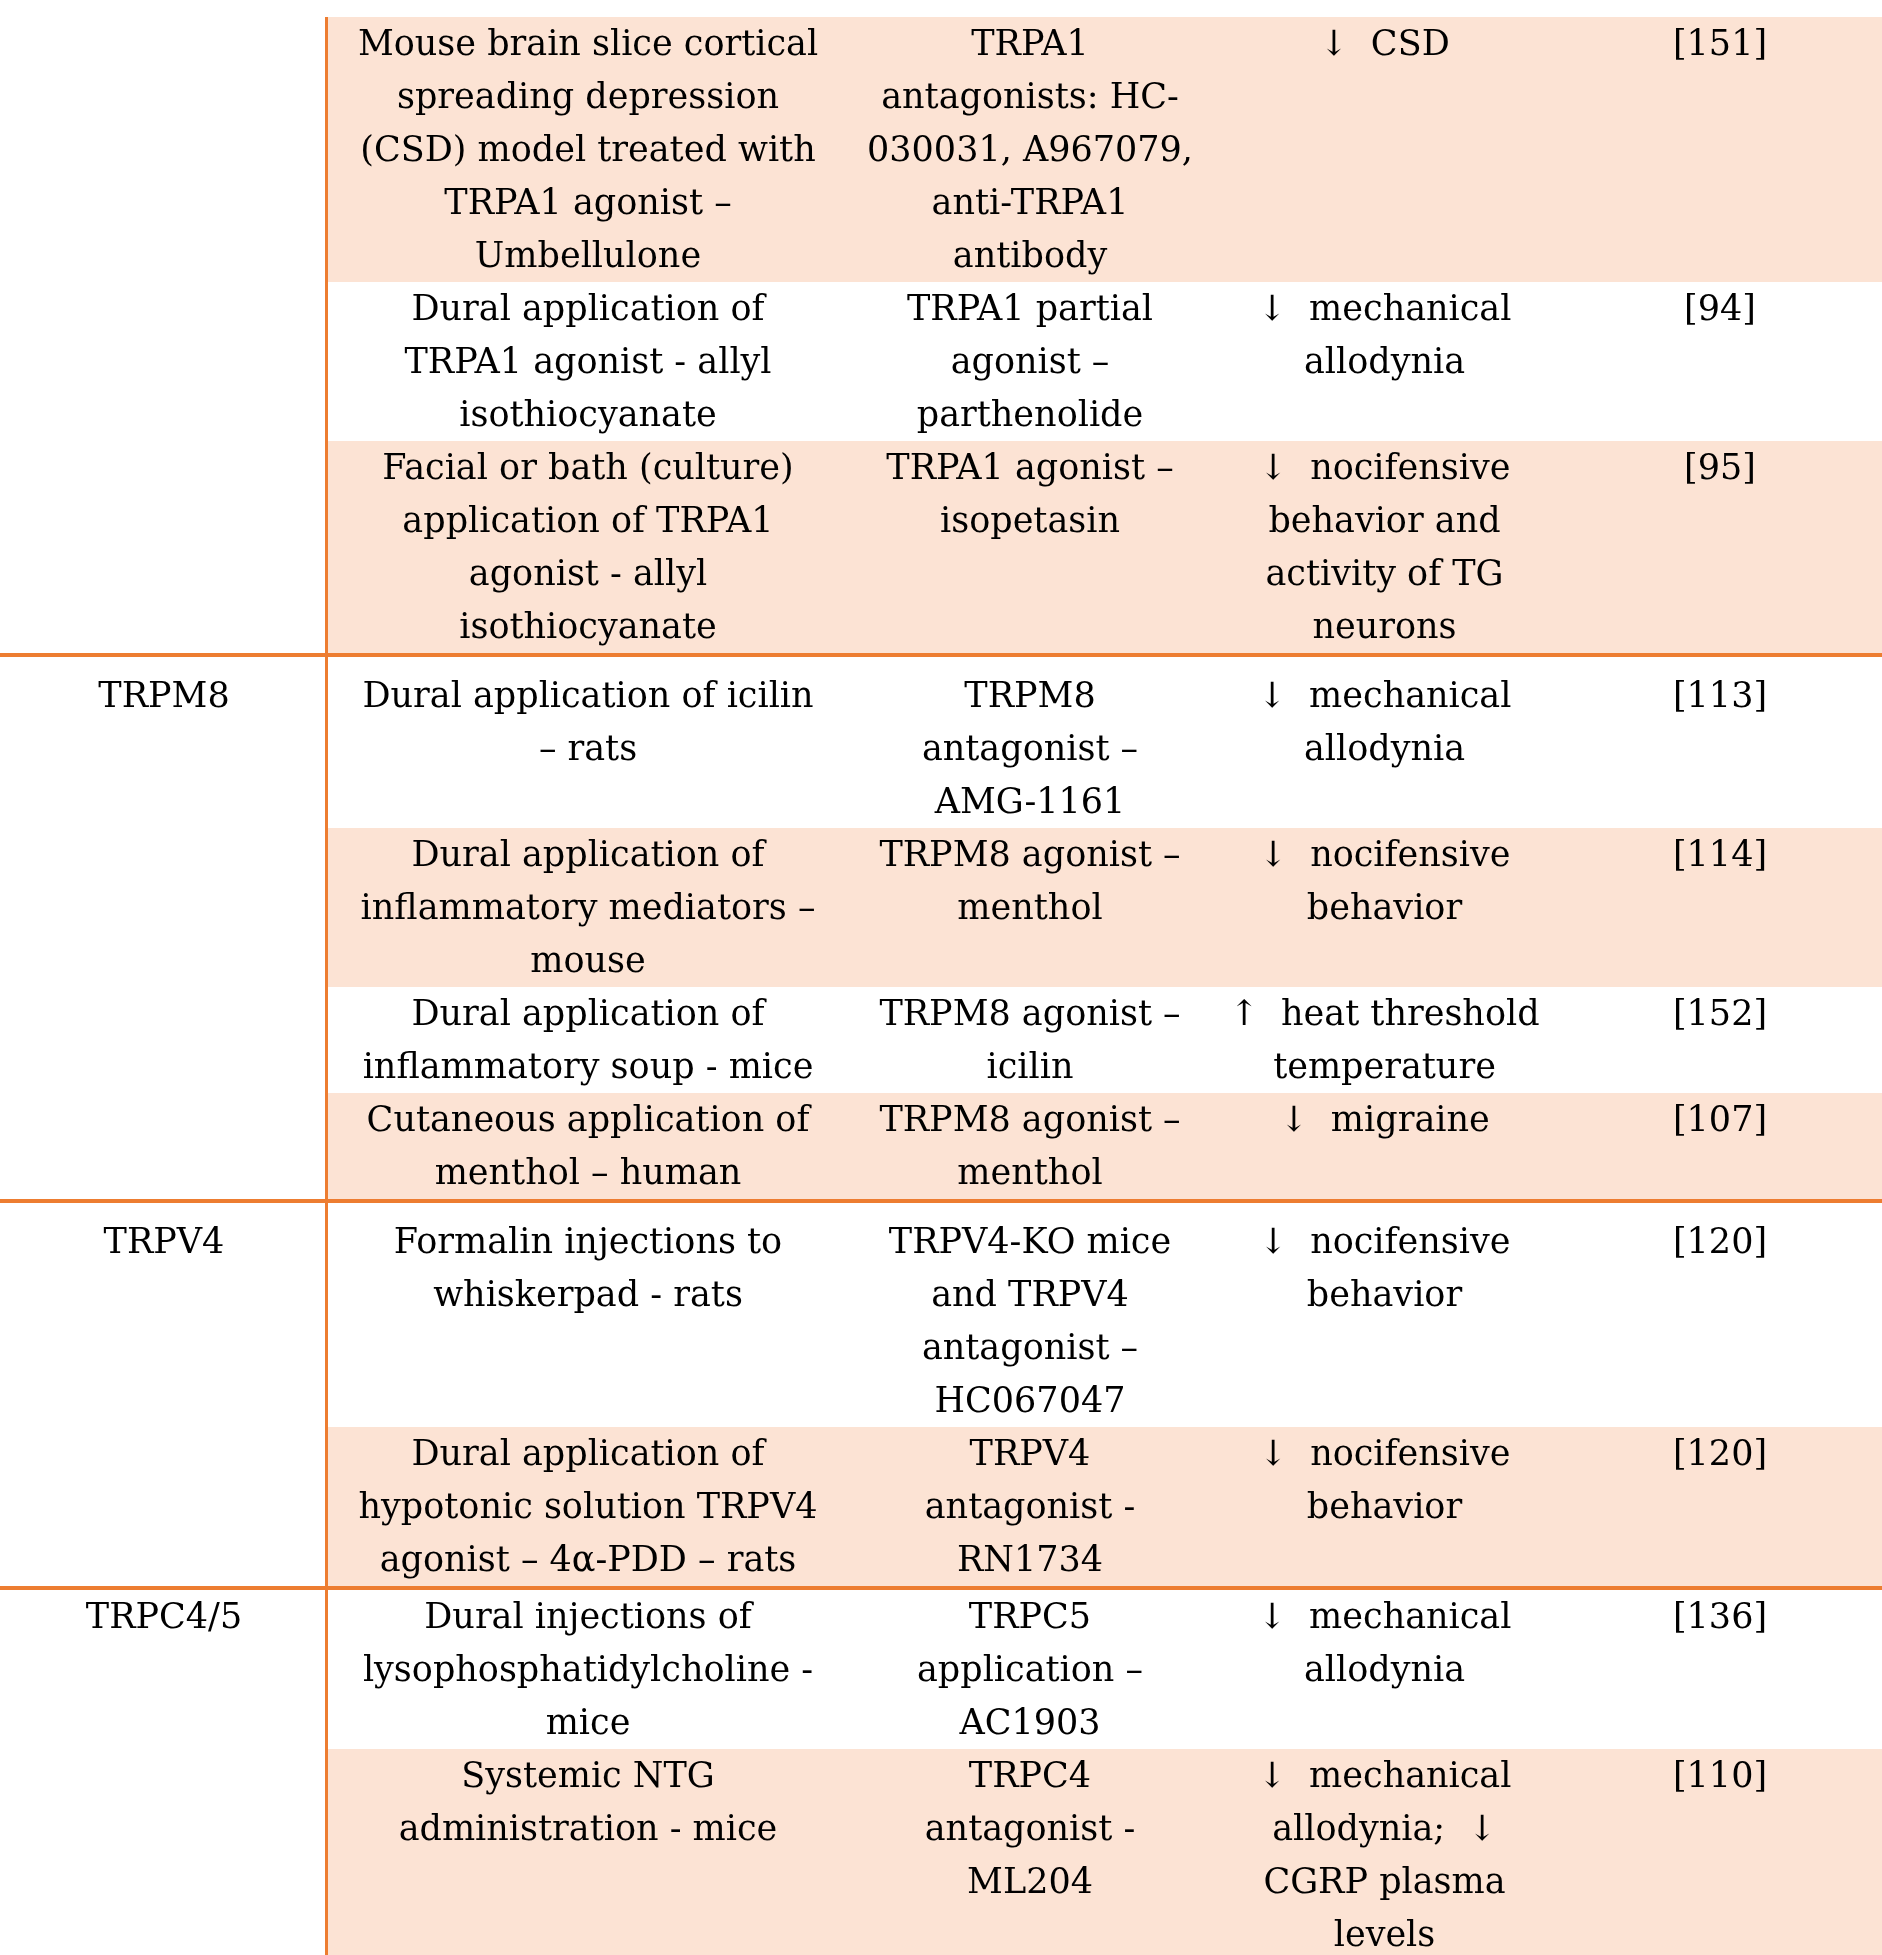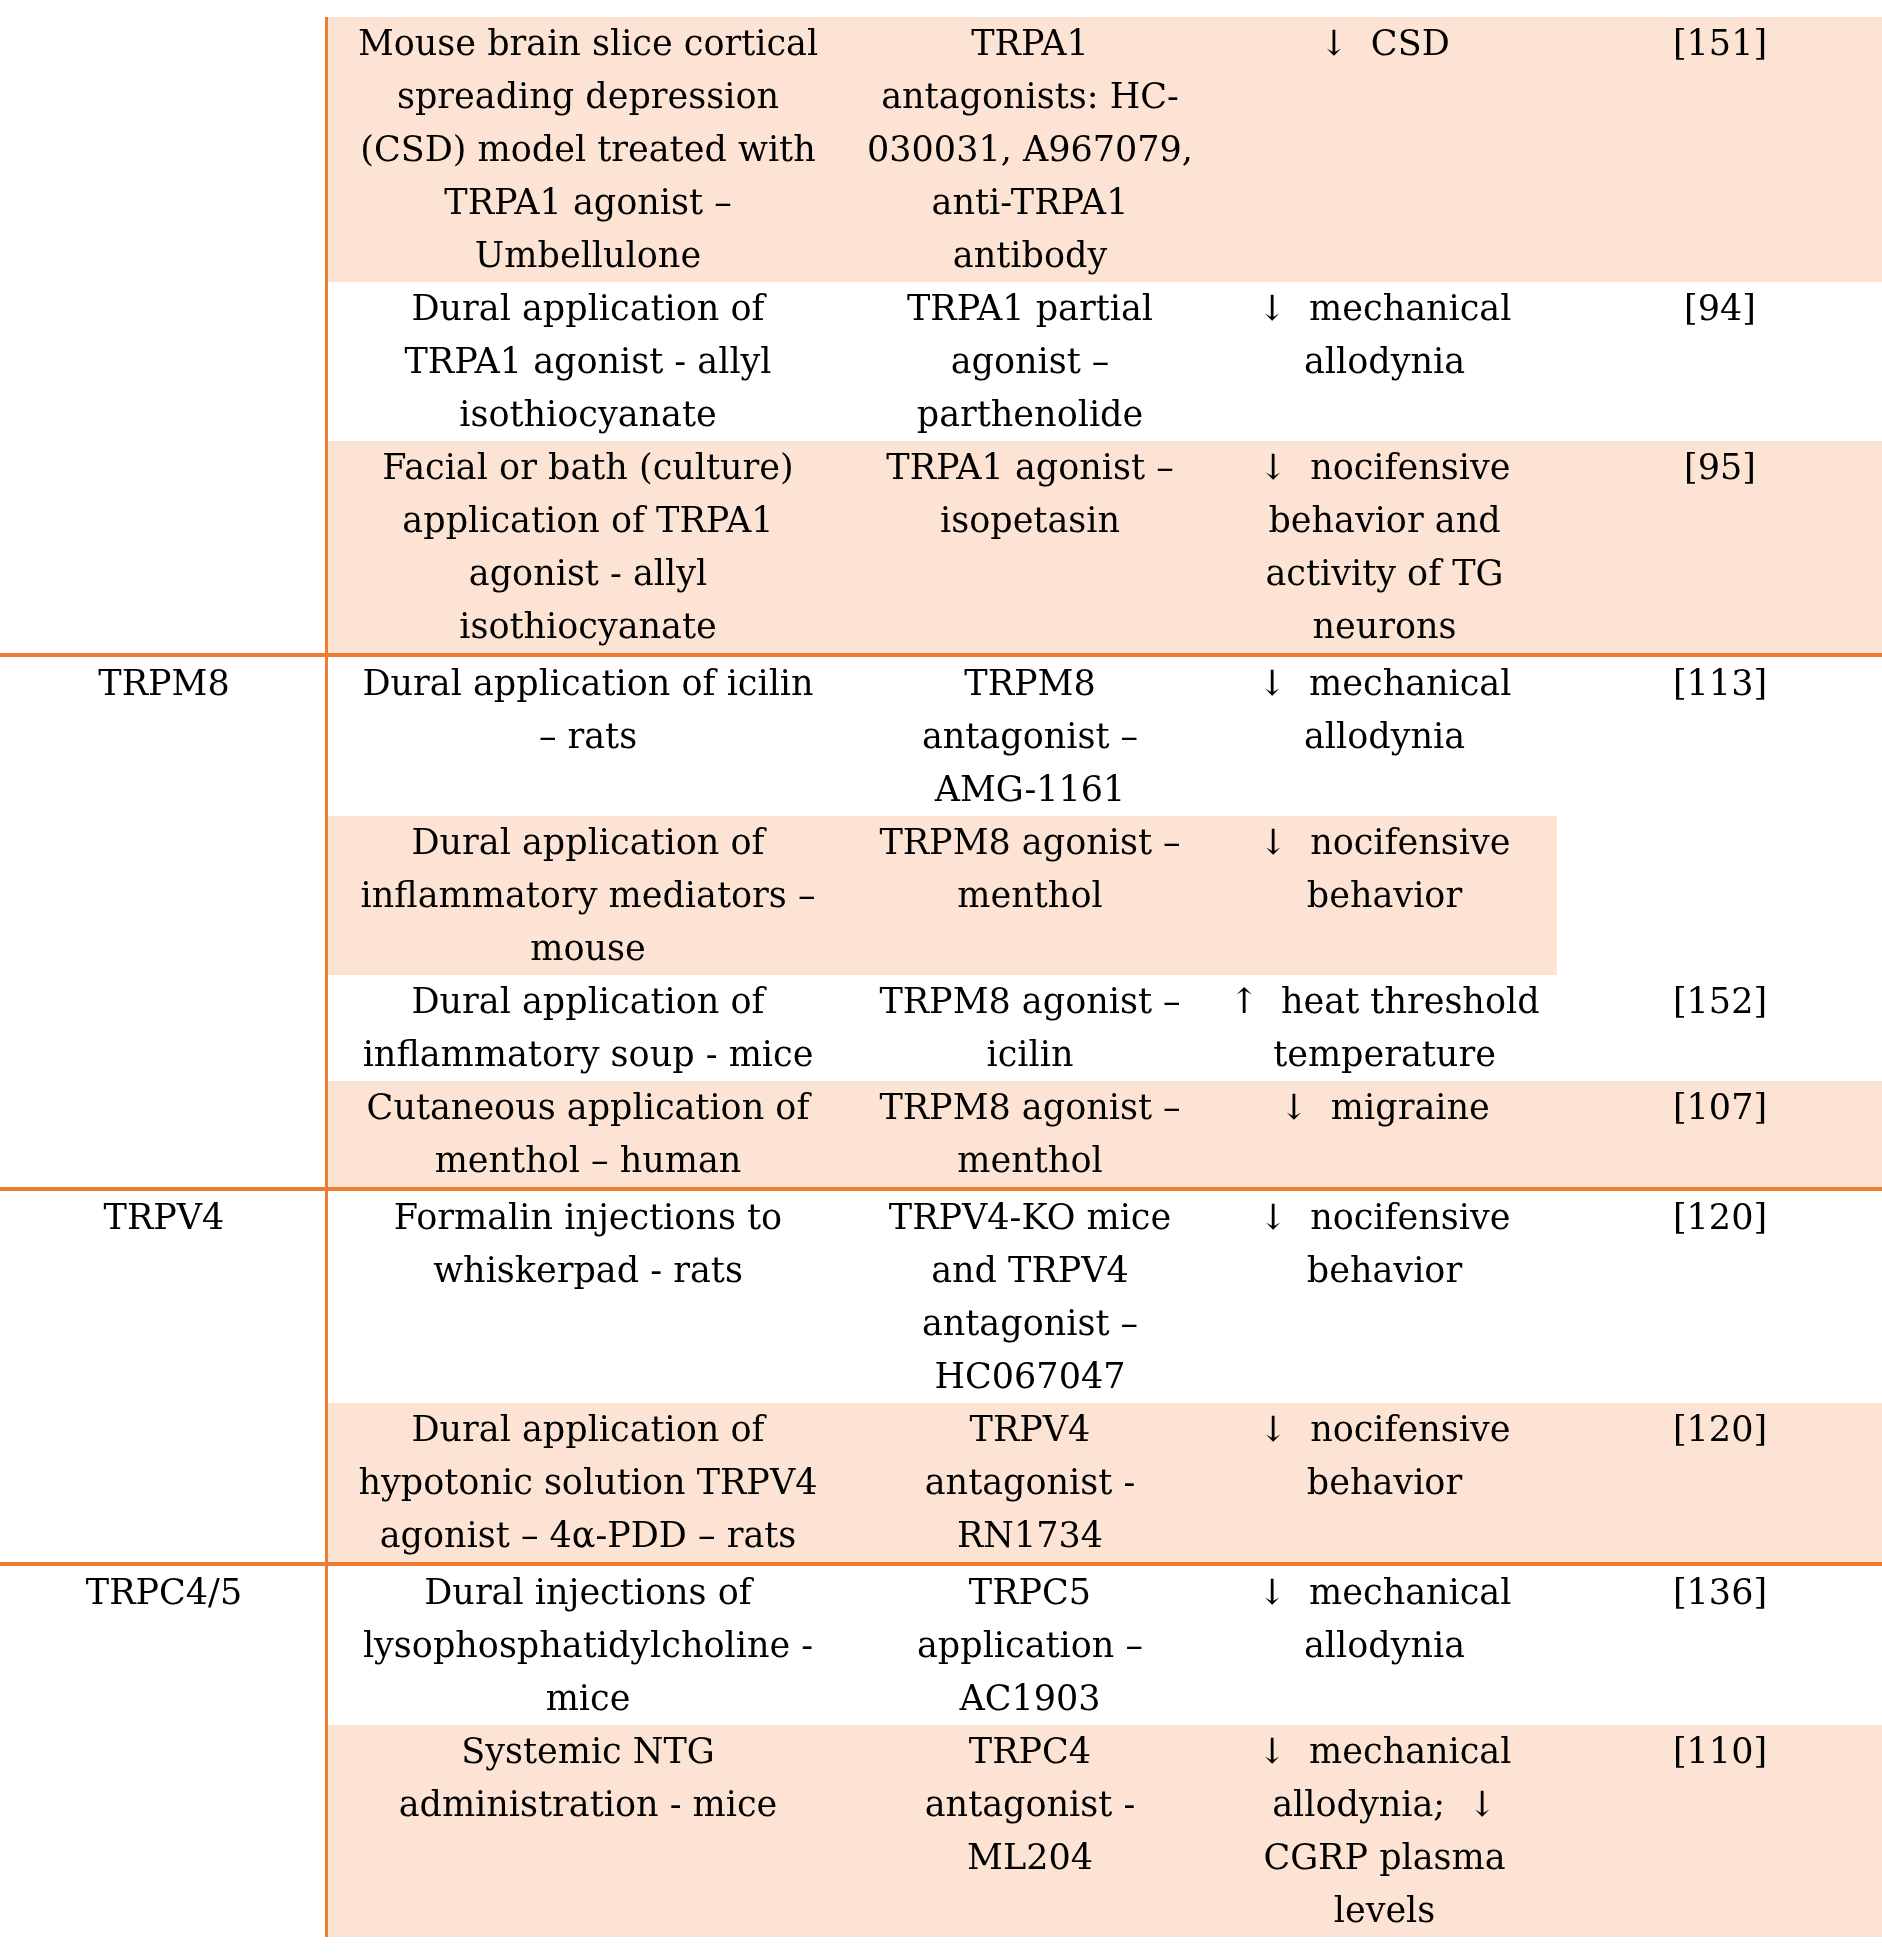--- a/index.html
+++ b/index.html
@@ -20,21 +20,21 @@
     line-height:53px;
     color:var(--ink);
   }
   .vline{
     position:absolute;
     left:325px;top:0;bottom:0;width:2.8px;
     background:var(--border);
     z-index:3;
   }
   .sec{display:block;}
-  .sec.bordered{border-bottom:4.7px solid var(--border);}
+  .sec.bordered{border-bottom:4.7px solid var(--border);margin-top:12px;}
   .row{display:flex;align-items:stretch;}
   .c{
     white-space:pre-line;
     text-align:center;
     overflow:visible;
   }
   .c1{width:328px;flex:none;}
   .c2{width:520px;flex:none;}
   .c3{width:364px;flex:none;}
   .c4{width:345px;flex:none;}
@@ -108,20 +108,21 @@
     </div>
     <div class="row shaded">
       <div class="c c1"></div>
       <div class="c c2">Dural application of
 inflammatory mediators –
 mouse</div>
       <div class="c c3">TRPM8 agonist –
 menthol</div>
       <div class="c c4">↓ &nbsp;nocifensive
 behavior</div>
+      <div class="c c5">[114]</div>
     </div>
     <div class="row">
       <div class="c c1"></div>
       <div class="c c2">Dural application of
 inflammatory soup - mice</div>
       <div class="c c3">TRPM8 agonist –
 icilin</div>
       <div class="c c4">↑ &nbsp;heat threshold
 temperature</div>
       <div class="c c5">[152]</div>

